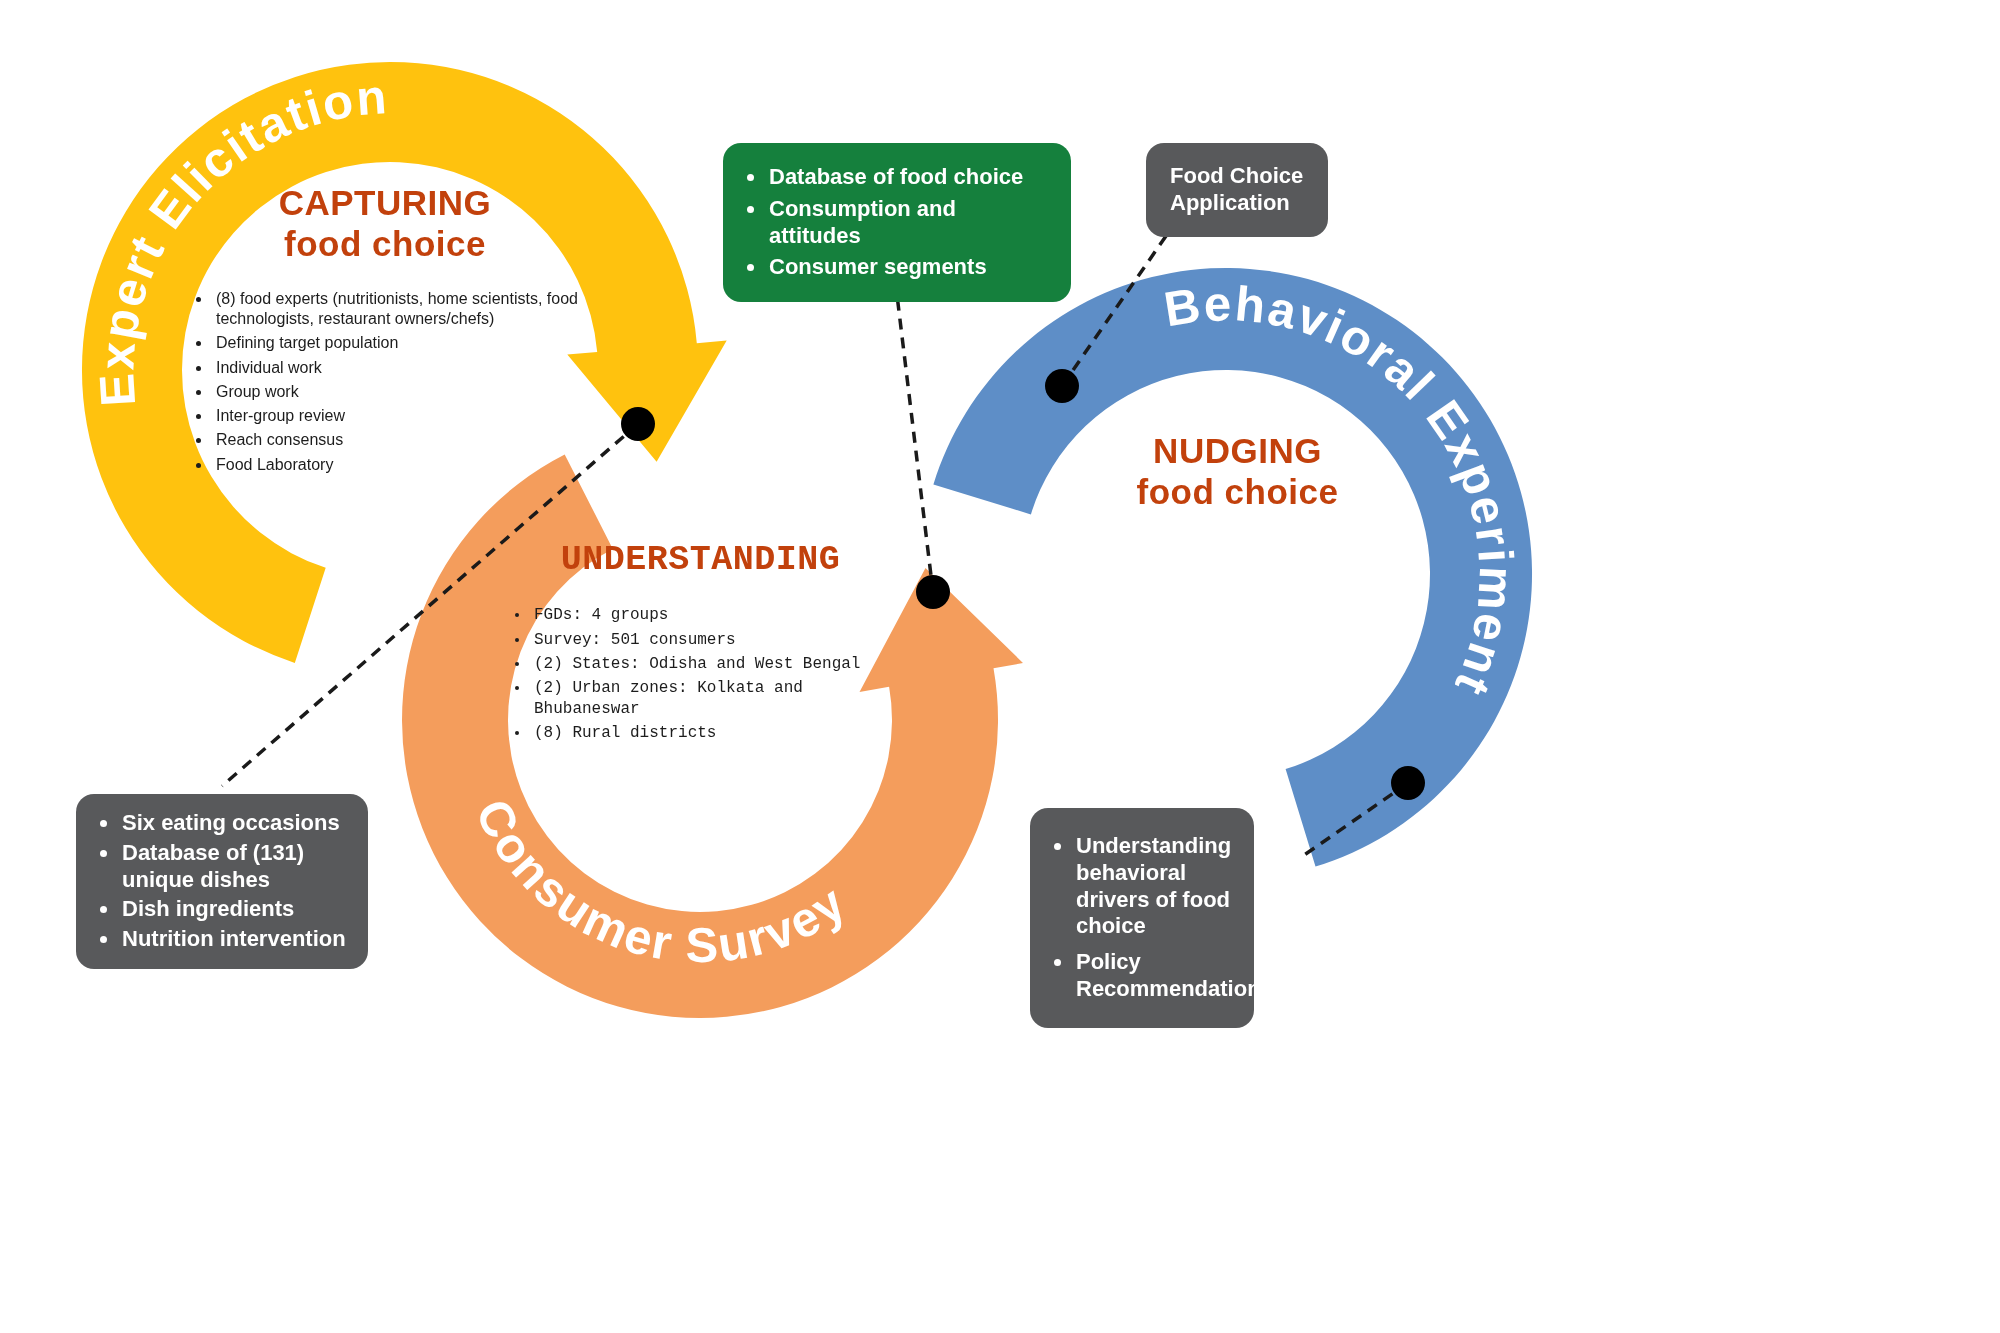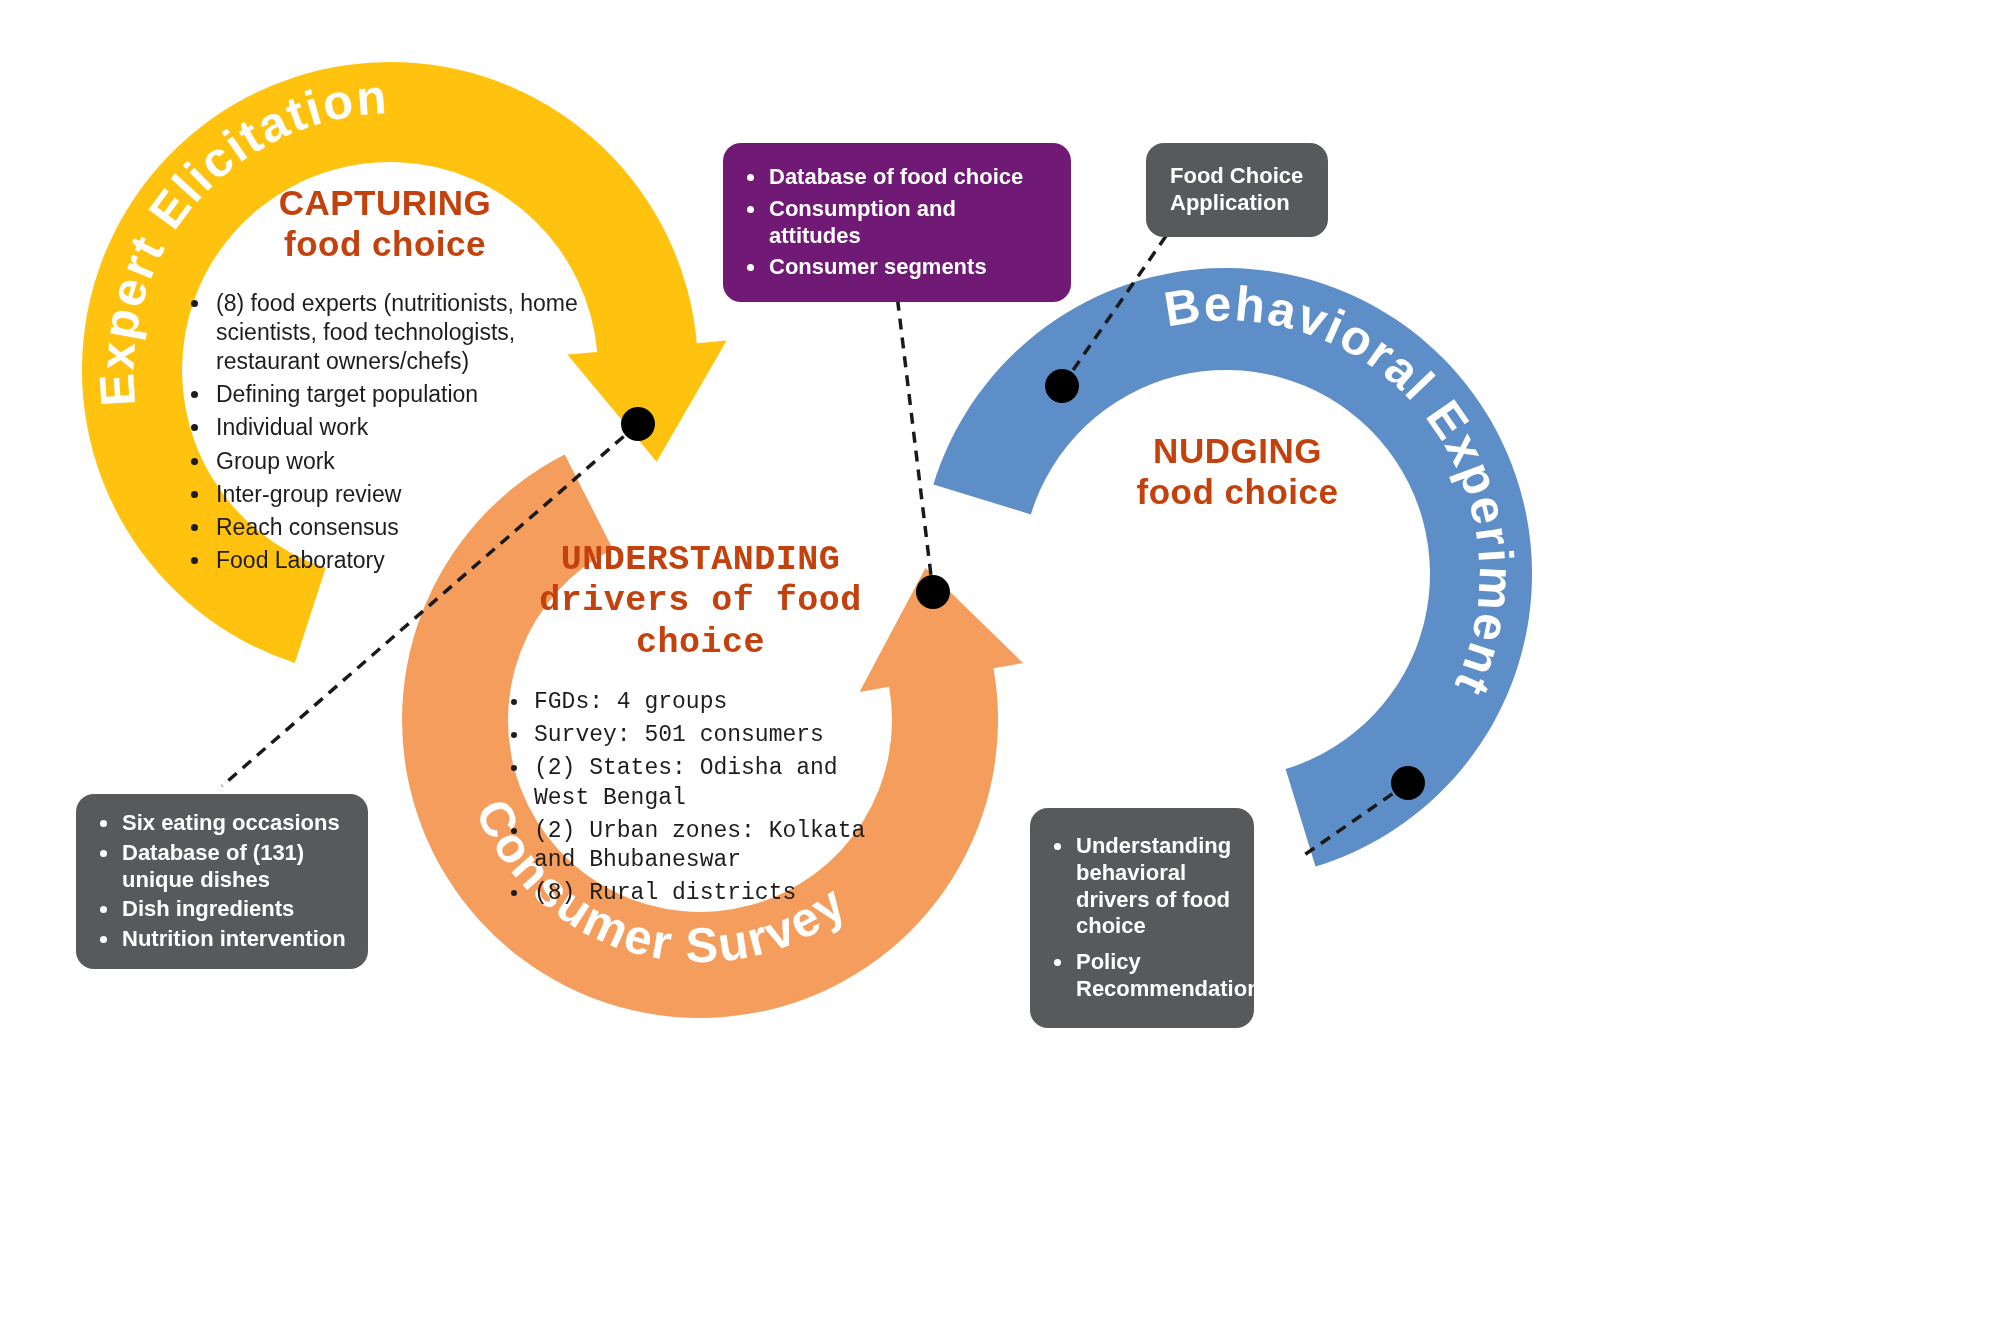--- a/index.html
+++ b/index.html
@@ -6,21 +6,21 @@
   html,body{background:#ffffff;}
   body{font-family:"Liberation Sans",sans-serif;}
   .canvas{position:relative;width:2000px;height:1333px;background:#fff;overflow:hidden;}
   svg.diagram{position:absolute;left:0;top:0;}
 
   .ring-label{font-weight:bold;font-size:49px;letter-spacing:2px;fill:#ffffff;}
   .connector{stroke-width:3.5;stroke-dasharray:11 8;fill:none;}
 
   .panel{position:absolute;color:#1d1d1d;}
   .panel-title{font-weight:bold;font-size:35px;line-height:1.18;text-align:center;color:#c2410c;letter-spacing:.5px;}
-  .bullets{list-style:disc;padding-left:32px;margin-top:24px;font-size:23px;line-height:1.27;}
+  .bullets{list-style:disc;padding-left:32px;margin-top:24px;font-size:16px;line-height:1.27;}
   .bullets li{margin:4px 0;padding-left:4px;}
 
   .panel.expert{left:180px;top:182px;width:410px;}
   .panel.consumer{left:498px;top:540px;width:405px;font-family:Liberation Mono, monospace;}
   .panel.behavioral{left:1040px;top:430px;width:395px;}
   .panel.behavioral .bullets{margin-top:20px;}
 
   .callout{position:absolute;background:#58595B;color:#fff;border-radius:18px;
            padding:16px 20px;font-weight:bold;font-size:22px;line-height:1.22;}
   .callout ul{list-style:disc;padding-left:24px;}
@@ -82,39 +82,38 @@
       <li>Group work</li>
       <li>Inter-group review</li>
       <li>Reach consensus</li>
       <li>Food Laboratory</li>
     </ul>
   </div>
 
   <div class="panel consumer">
     <div class="panel-title">
       <span>UNDERSTANDING</span><br>
-      <span>drivers of food choice</span>
     </div>
     <ul class="bullets">
       <li>FGDs: 4 groups</li>
       <li>Survey: 501 consumers</li>
       <li>(2) States: Odisha and West Bengal</li>
       <li>(2) Urban zones: Kolkata and Bhubaneswar</li>
       <li>(8) Rural districts</li>
     </ul>
   </div>
 
   <div class="panel behavioral">
     <div class="panel-title">
       <span>NUDGING</span><br>
       <span>food choice</span>
     </div>
   </div>
 
-  <div class="callout top-center" style="background: #701a75;">
+  <div class="callout top-center" style="background: #15803d;">
     <ul>
       <li>Database of food choice</li>
       <li>Consumption and attitudes</li>
       <li>Consumer segments</li>
     </ul>
   </div>
 
   <div class="callout app" style="background: rgb(88, 89, 91);">
     <div class="app-text">Food Choice Application</div>
   </div>

